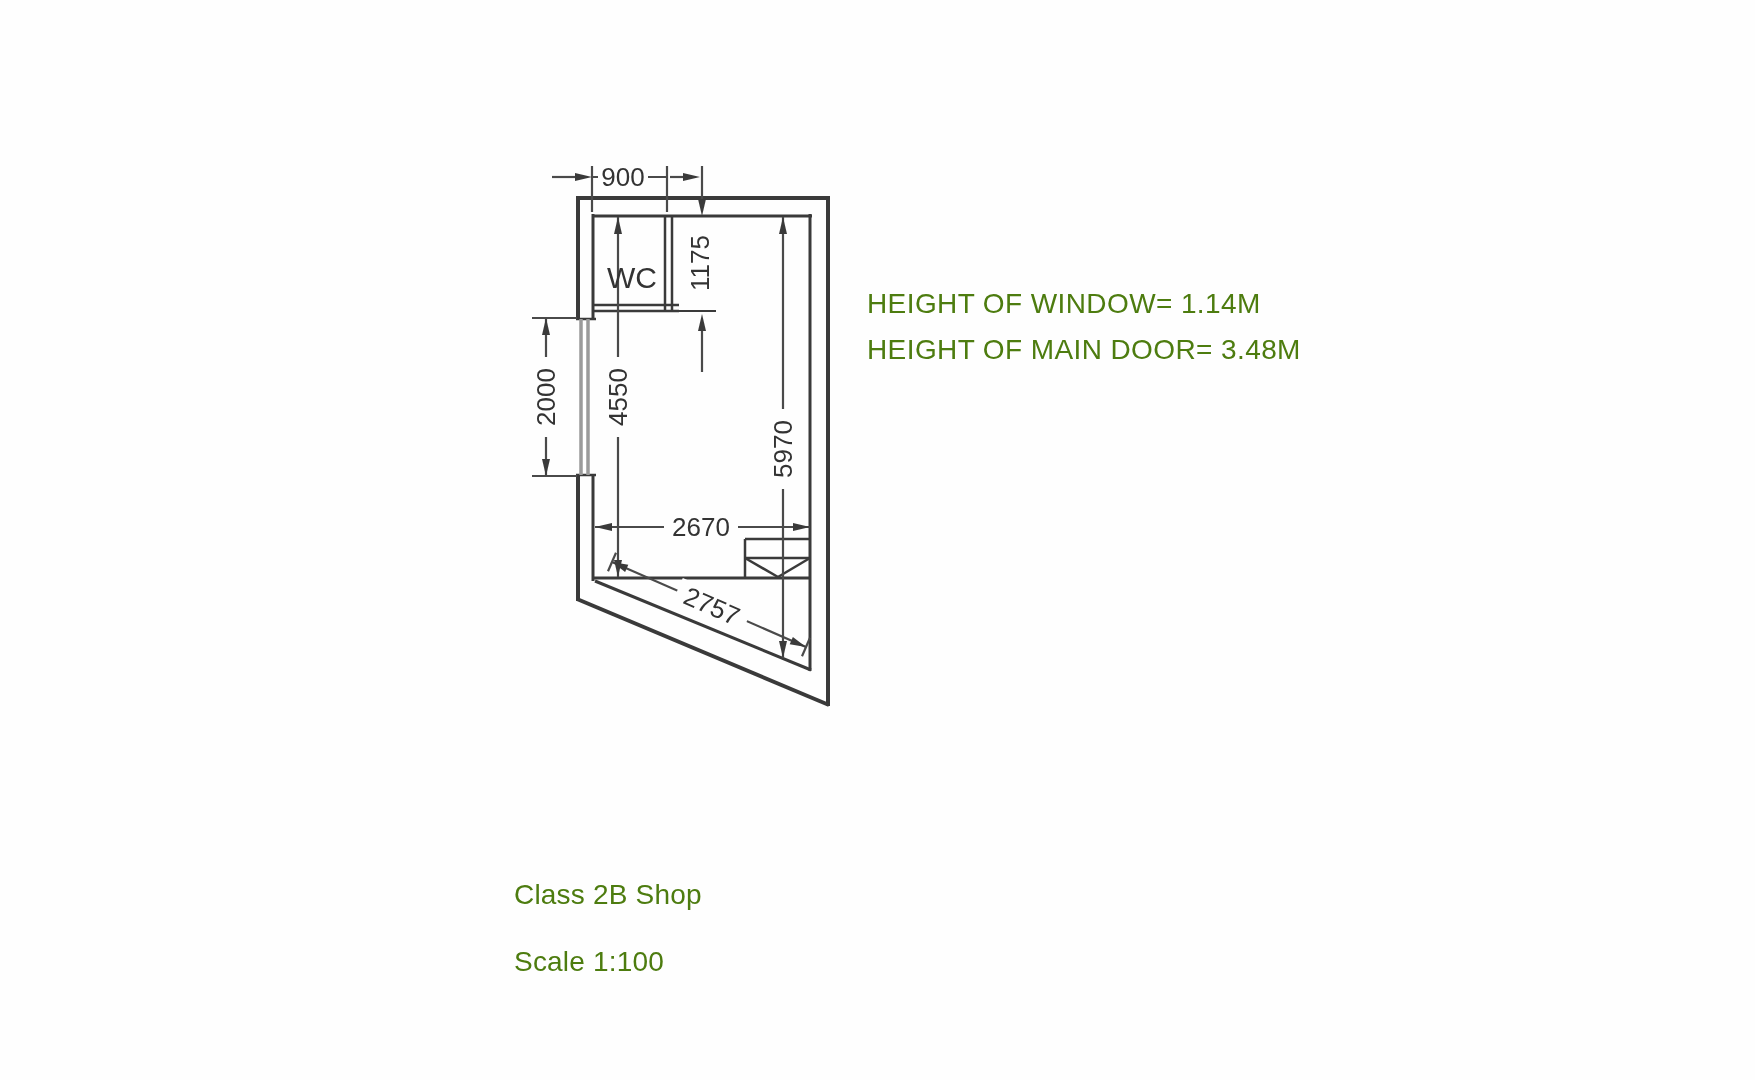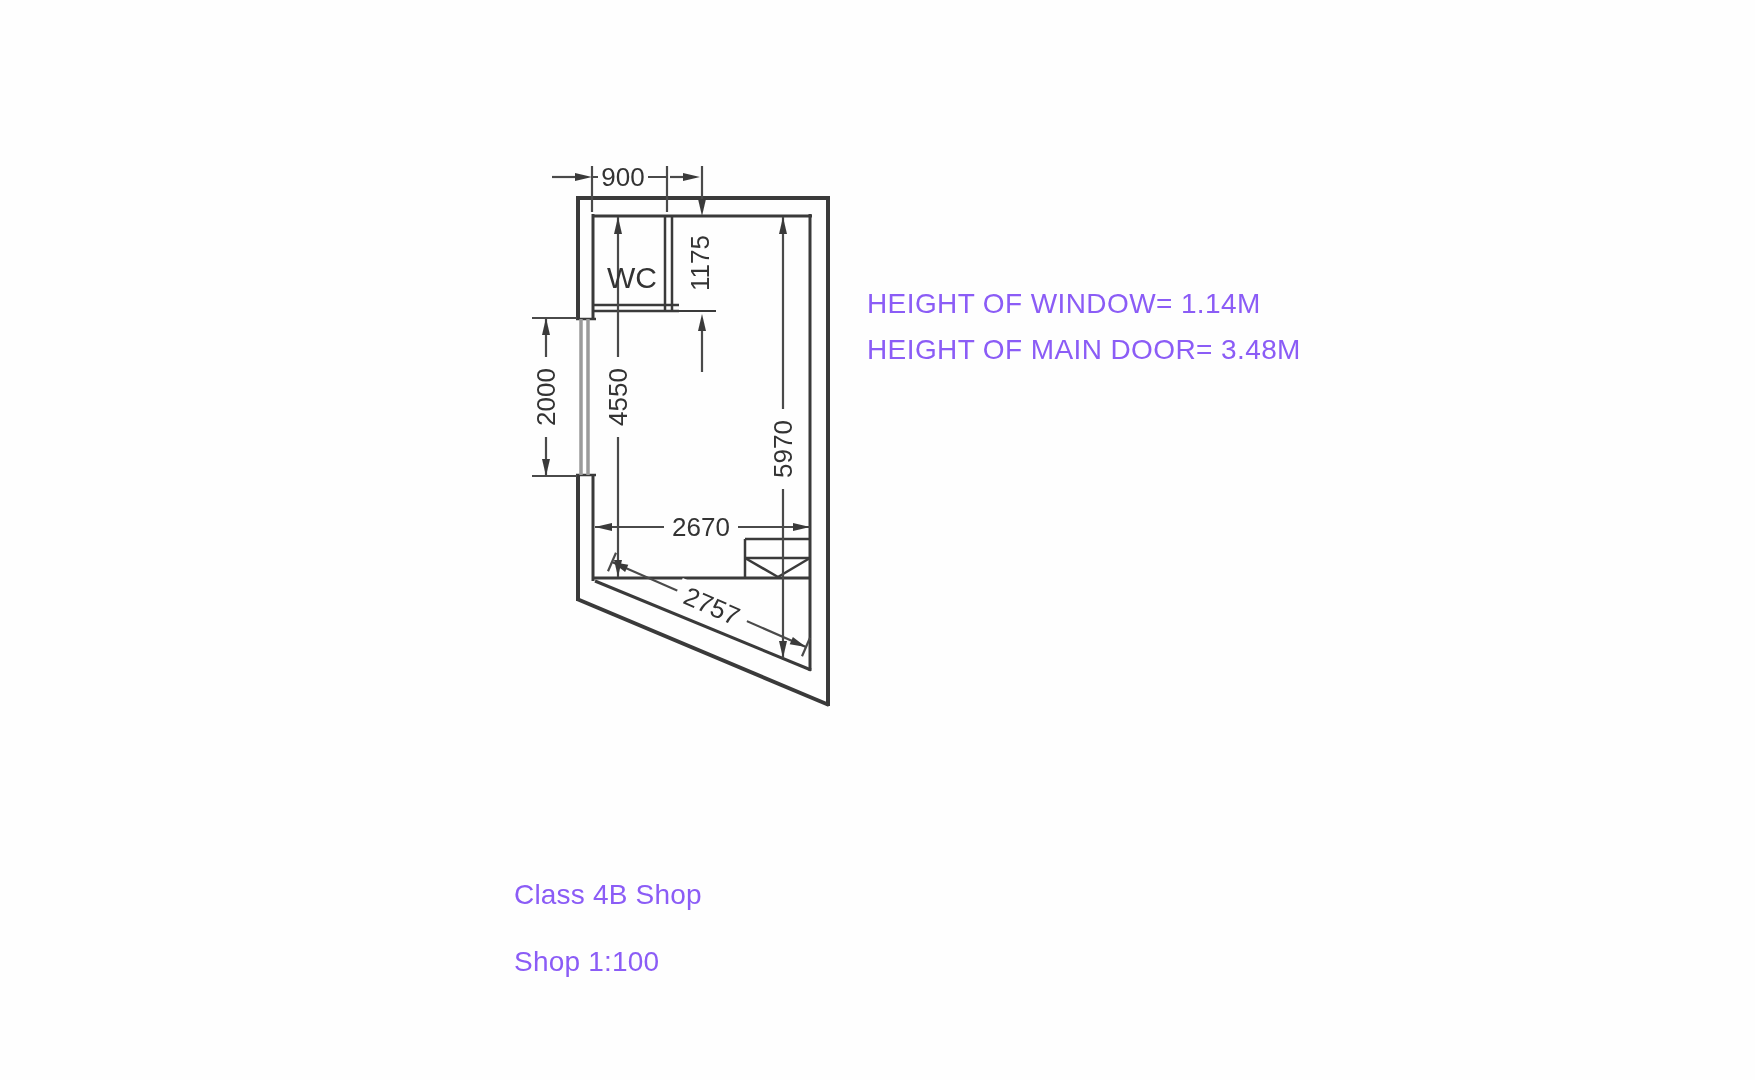--- a/index.html
+++ b/index.html
@@ -7,21 +7,21 @@
     position:relative;
     width:1755px;height:1080px;
     background:#fefefe;
     font-family:"Liberation Sans","DejaVu Sans",sans-serif;
     overflow:hidden;
     padding-left:28px;
   }
   #plan-svg{position:absolute;left:0;top:0;}
   .note{
     position:absolute;
-    color:#8b5cf6;
+    color:#4d7c0f;
     font-size:28px;
     letter-spacing:0.4px;
     white-space:nowrap;
   }
   #note-window{left:867px;top:288px;}
   #note-door{left:867px;top:334px;}
   #caption-class{left:514px;top:879px;letter-spacing:0.2px;}
   #caption-scale{left:514px;top:946px;letter-spacing:0.2px;}
   svg text{
     font-family:"Liberation Sans","DejaVu Sans",sans-serif;
@@ -156,17 +156,17 @@
       </g>
     </g>
 
     <text class="room-text" x="632" y="277" text-anchor="middle" dy="0.35em">WC</text>
   </svg>
 
   <div id="note-window" class="note">HEIGHT OF WINDOW= 1.14M</div>
 
   <div id="note-door" class="note">HEIGHT OF MAIN DOOR= 3.48M</div>
 
-  <div id="caption-class" class="note">Class 4B Shop</div>
+  <div id="caption-class" class="note">Class 2B Shop</div>
 
-  <div id="caption-scale" class="note">Shop 1:100</div>
+  <div id="caption-scale" class="note">Scale 1:100</div>
 
 </div>
 
 </body></html>

